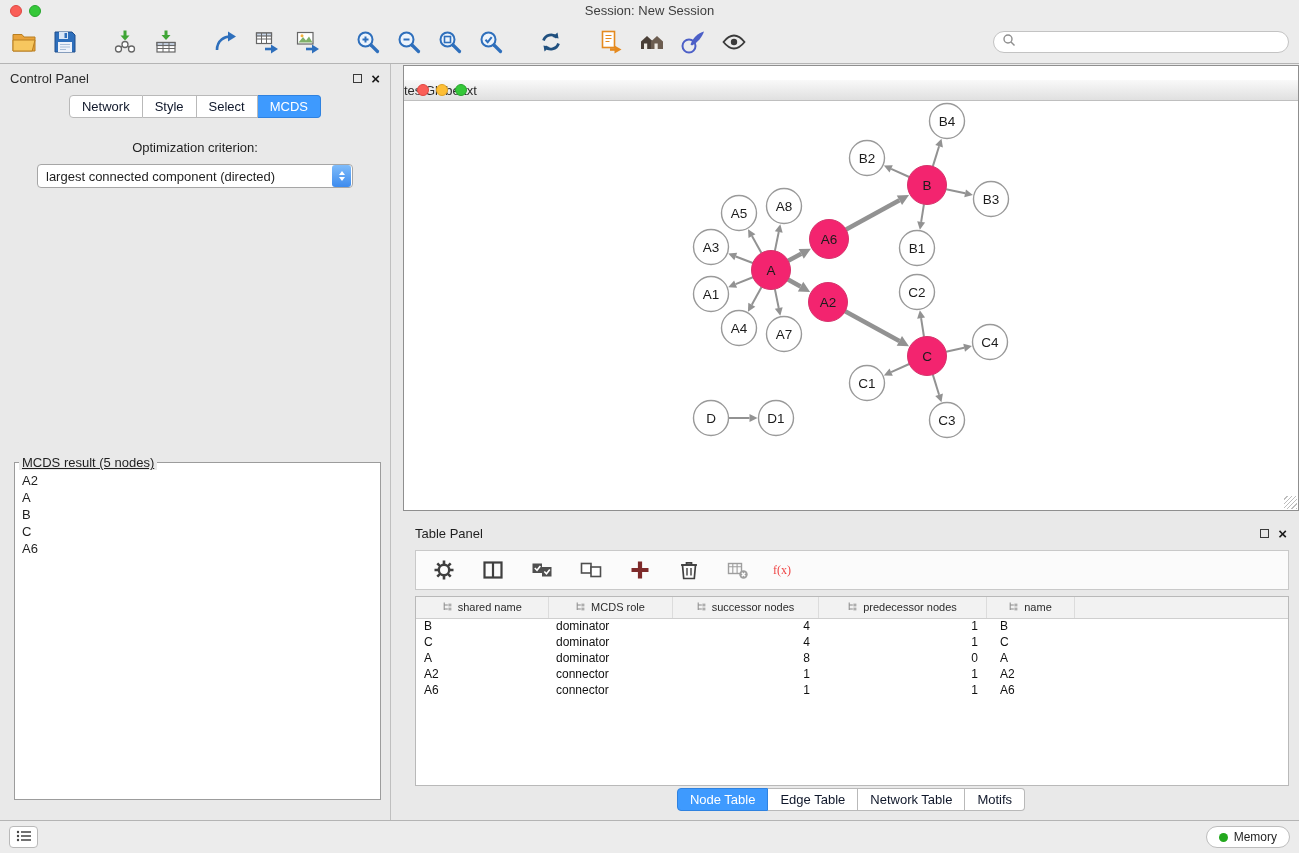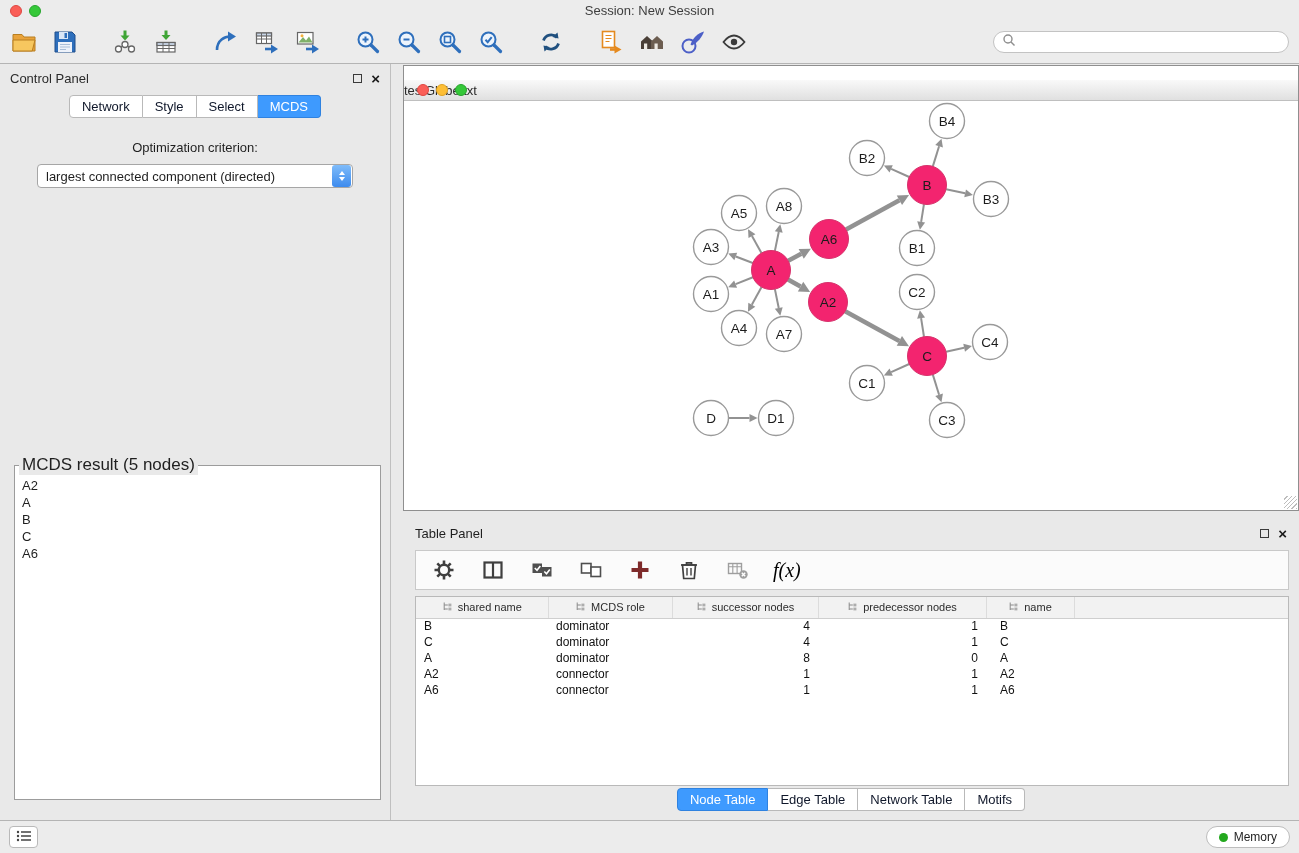--- a/index.html
+++ b/index.html
@@ -36,37 +36,37 @@
   .opt-label { text-align:center; margin-top:22px; font-size:13px; }
   .dropdown { margin:9px auto 0; width:316px; height:24px; background:#FFF; border:1px solid #A6A6A6; border-radius:4px; display:flex; align-items:center; cursor:pointer; }
   .dd-text { flex:1; font-size:13px; padding:0 8px; white-space:nowrap; overflow:hidden; }
   .dd-stepper { width:19px; height:22px; background:linear-gradient(#7FBCFA,#3D8BEE); border-radius:3px; margin-right:1px; display:flex; flex-direction:column; align-items:center; justify-content:center; gap:2px; }
   .dd-arrow { width:0; height:0; border-left:3.5px solid transparent; border-right:3.5px solid transparent; }
   .dd-arrow.up { border-bottom:4.5px solid #FFF; }
   .dd-arrow.down { border-top:4.5px solid #FFF; }
   .btn-row { display:flex; justify-content:center; gap:14px; margin-top:14px; }
   .std-btn { font-size:13px; padding:3px 13px; background:#FFF; border:1px solid #ACACAC; border-radius:4px; cursor:pointer; font-family:inherit; }
   .result-fieldset { position:absolute; left:14px; right:9px; top:391px; bottom:20px; border:1px solid #9C9C9C; background:#FFF; }
-  .result-fieldset legend { font-size:17px; padding:0 3px; margin-left:4px; background:#E9E9E9; }
+  .result-fieldset legend { font-size:13px; padding:0 3px; margin-left:4px; background:#E9E9E9;text-decoration:underline; }
   .result-list { padding-top:2px; }
   .result-item { font-size:13px; padding:1px 7px; cursor:default; }
 
   
   .net-window { position:absolute; left:403px; top:65px; width:896px; height:446px; background:#FFF; border:1px solid #8F8F8F; }
   .net-titlebar { height:21px; background:linear-gradient(#F9F9F9,#E0E0E0); border-bottom:1px solid #BFBFBF; position:relative; display:flex; align-items:center; justify-content:flex-start; font-size:13px; color:#2B2B2B;margin-top:14px; }
   .net-titlebar .lights { left:13px; top:4px; }
   .net-canvas { position:absolute; top:21px; left:0; right:0; bottom:0; }
   svg.graph { width:100%; height:100%; display:block; }
   .resize-grip { position:absolute; right:1px; bottom:1px; width:13px; height:13px; background:repeating-linear-gradient(135deg, transparent 0 2px, #BDBDBD 2px 3px); cursor:nwse-resize; }
 
   
   .table-panel { position:absolute; left:403px; top:520px; width:896px; bottom:33px; background:#E9E9E9; }
   .tp-header { height:26px; display:flex; align-items:center; padding:0 12px; font-size:13px; }
   .tp-toolbar { margin:4px 10px 0 12px; height:40px; border:1px solid #C9C9C9; background:#FBFBFB; display:flex; align-items:center; gap:21px; padding:0 14px; }
-  .fx-label { font-family:"Liberation Serif",serif; font-style:italic; font-size:20px; color:#000000; }
+  .fx-label { font-family:"Liberation Serif",serif; font-size:12px; color:#ef4444; }
   .tp-table-wrap { position:absolute; left:12px; right:10px; top:76px; bottom:34px; border:1px solid #B9B9B9; background:#FFF; overflow:hidden; }
   table { border-collapse:collapse; table-layout:fixed; width:100%; }
   th { height:21px; background:#F2F2F2; border-bottom:1px solid #CFCFCF; border-right:1px solid #DCDCDC; font-size:11px; font-weight:normal; color:#2B2B2B; cursor:pointer; }
   th.filler { border-right:none; }
   .th-inner { display:flex; align-items:center; justify-content:center; gap:5px; }
   td { font-size:12px; height:16px; padding:0 8px; color:#111; white-space:nowrap; overflow:hidden; }
   td.num { text-align:right; }
   td.name-col { padding-left:14px; }
   .tp-tabs { position:absolute; bottom:9px; left:0; right:0; display:flex; justify-content:center; }
 

